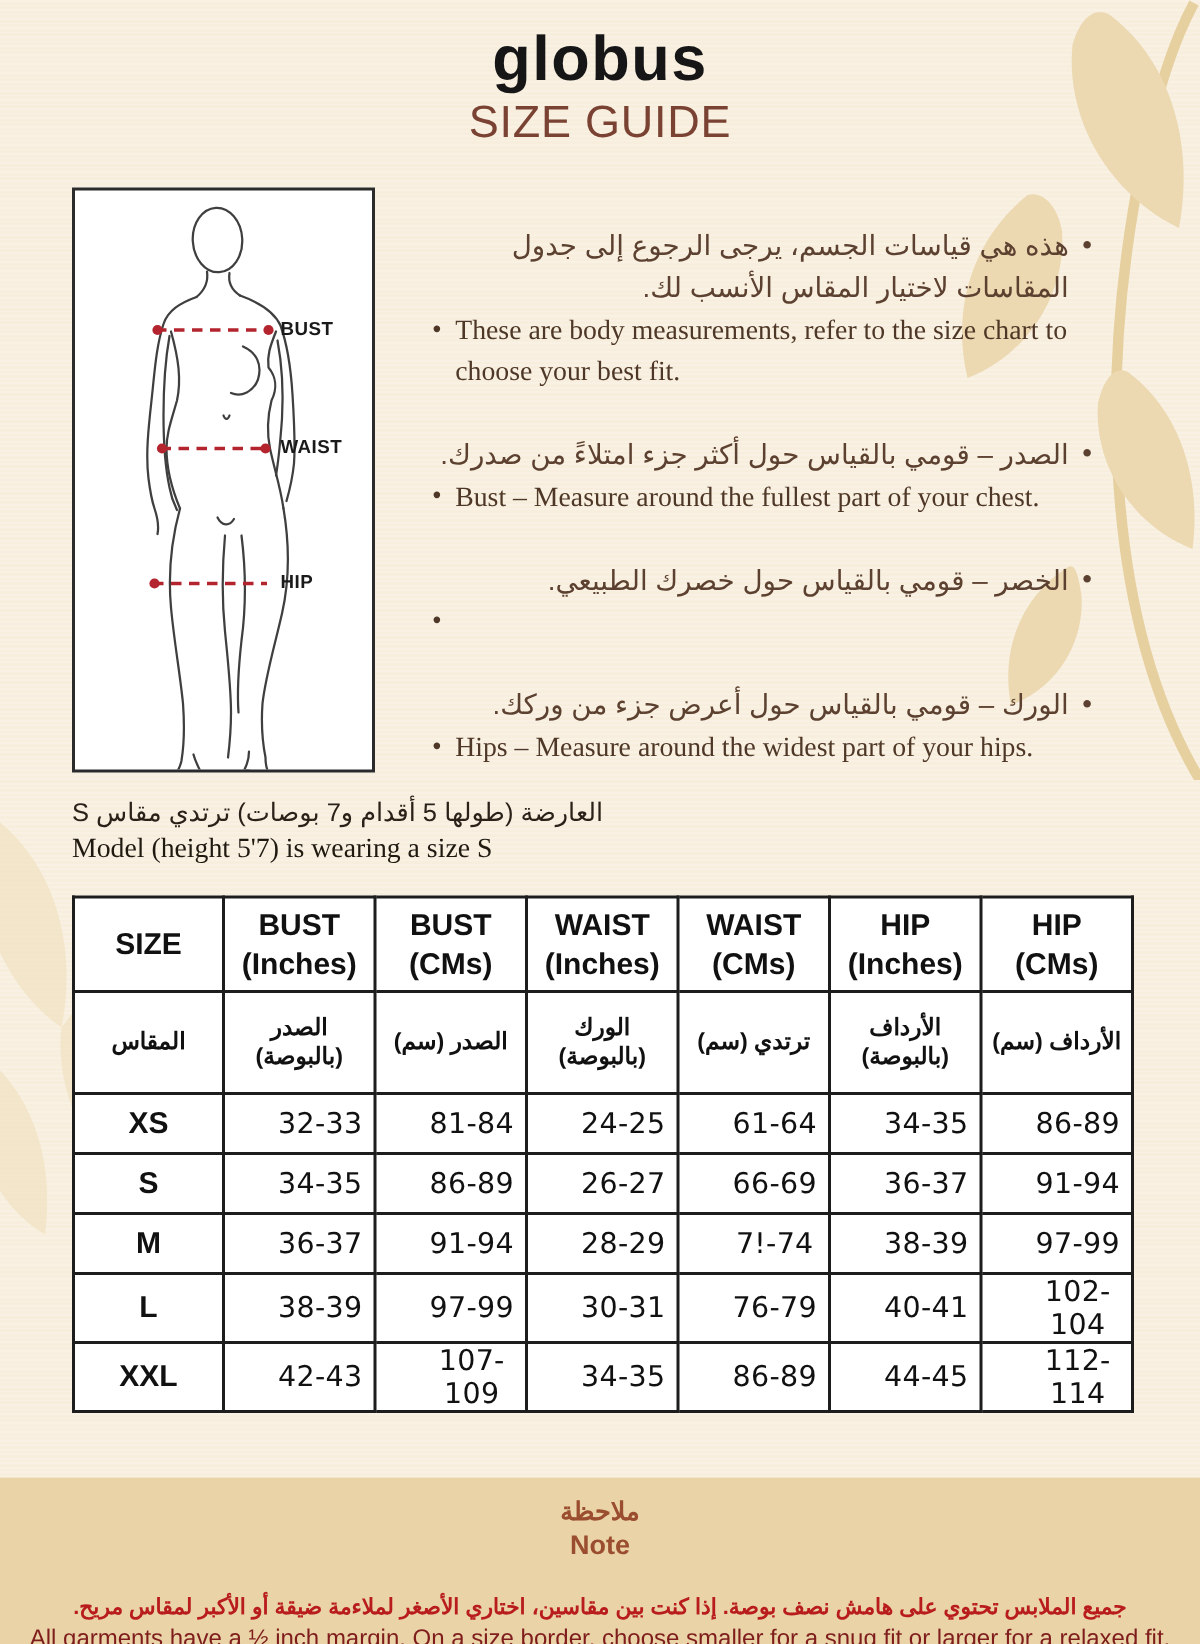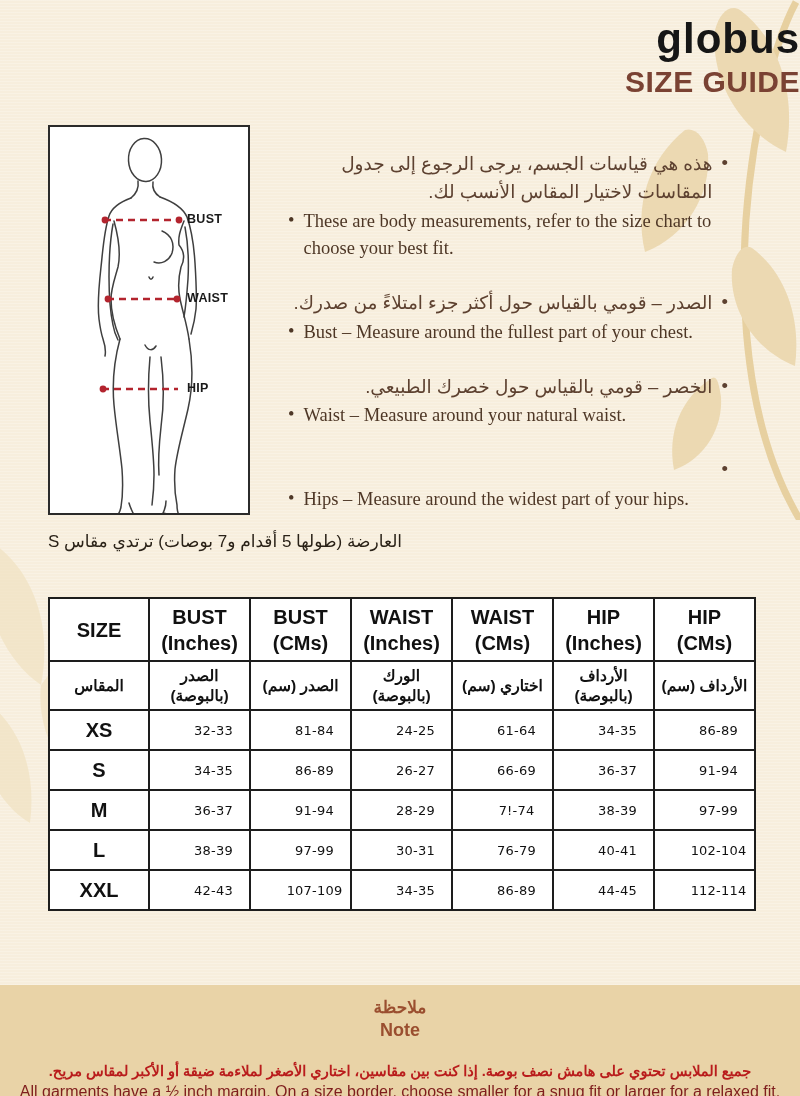--- a/index.html
+++ b/index.html
@@ -7,23 +7,23 @@
     position:relative; width:800px; height:1096px; overflow:hidden;
     background:#f7eedd;
     background-image:repeating-linear-gradient(0deg, rgba(255,255,255,.22) 0 1px, rgba(0,0,0,0) 1px 3px);
     font-family:"Liberation Sans", sans-serif;
   }
   svg.decor{position:absolute; pointer-events:none;}
   .decor-tr{top:0; right:0;}
   .decor-left{left:-14px; top:545px; opacity:.75;}
 
   
-  .header{position:absolute; top:16px; left:0; width:100%; text-align:right;}
+  .header{position:absolute; top:16px; left:0; width:100%; text-align:center;}
   .logo{font-size:42px; font-weight:600; color:#161616; letter-spacing:1px; line-height:1.1;}
-  .page-title{font-size:30px; font-weight:700; color:#7a4233; letter-spacing:.5px; margin-top:3px;}
+  .page-title{font-size:30px; font-weight:400; color:#7a4233; letter-spacing:.5px; margin-top:3px;}
 
   
   .diagram{position:absolute; left:48px; top:125px; width:202px; height:390px;
     background:#ffffff; border:2px solid #2b2b2b; box-sizing:border-box;}
   .diagram svg{position:absolute; left:0; top:0;}
   .diag-label{position:absolute; left:137px; font-size:12.5px; font-weight:700; color:#1a1a1a; letter-spacing:.3px;}
   .diag-label.bust{top:85px;} .diag-label.waist{top:164px;} .diag-label.hip{top:254px;}
 
   
   .notes{position:absolute; left:288px; top:150px; width:440px;}
@@ -36,25 +36,25 @@
   
   .model-note{position:absolute; left:48px; top:531px; line-height:1.35;}
   .model-ar{direction:rtl; text-align:right; font-size:17px; color:#2a2218;}
   .model-en{font-family:"Liberation Serif", serif; font-size:18.5px; color:#1f1910;}
 
   
   table.size-table{position:absolute; left:48px; top:597px; width:708px;
     border-collapse:collapse; table-layout:fixed; background:#ffffff;}
   .size-table th, .size-table td{border:2px solid #1d1d1d; text-align:center; vertical-align:middle; color:#111; padding:0;}
   .size-table col.c-size{width:100px;}
-  tr.h-en{height:63px;} tr.h-ar{height:49px;} tr.r-data{height:40px;}
+  tr.h-en{height:63px;} tr.h-ar{height:68px;} tr.r-data{height:40px;}
   .h-en th{font-size:20px; font-weight:700; line-height:1.3;}
   .h-ar th{direction:rtl; font-size:15.5px; font-weight:700; line-height:1.25; padding:2px 1px;}
   td.size-cell{font-weight:700; font-size:20px;}
-  td.val{font-size:13px; font-family:"DejaVu Sans", sans-serif; letter-spacing:.2px;padding-left:28px;}
+  td.val{font-size:19px; font-family:"DejaVu Sans", sans-serif; letter-spacing:.2px;padding-left:28px;}
 
   
   .note-footer{position:absolute; left:0; top:985px; width:800px; height:111px;
     background:#e9d3a7; text-align:center; box-sizing:border-box; padding-top:12px;}
   .f-title-ar{direction:rtl; font-size:17px; font-weight:700; color:#9a4e2f;}
   .f-title-en{font-size:18px; font-weight:700; color:#9a4e2f; margin-top:2px;}
   .f-body-ar{direction:rtl; font-size:14.5px; font-weight:600; color:#b91c1c; margin-top:22px;}
   .f-body-en{font-size:16px; color:#7f1d1d; margin-top:4px;}
 </style>
 </head>
@@ -145,36 +145,37 @@
           <span>Bust – Measure around the fullest part of your chest.</span>
         </div>
       </div>
       <div class="note-group">
         <div class="note-item ar" dir="rtl">
           <span class="bullet">•</span>
           <span>الخصر – قومي بالقياس حول خصرك الطبيعي.</span>
         </div>
         <div class="note-item en">
           <span class="bullet">•</span>
-          <span>Waist – Measure around your natural waist.</span>
-        </div>
-      </div>
-      <div class="note-group">
-        <div class="note-item ar" dir="rtl">
-          <span class="bullet">•</span>
+        </div>
+      </div>
+      <div class="note-group">
+        <div class="note-item ar" dir="rtl">
+          <span class="bullet">•</span>
+          <span>الورك – قومي بالقياس حول أعرض جزء من وركك.</span>
         </div>
         <div class="note-item en">
           <span class="bullet">•</span>
           <span>Hips – Measure around the widest part of your hips.</span>
         </div>
       </div>
     </div>
 
   <div class="model-note">
     <div class="model-ar">العارضة (طولها 5 أقدام و7 بوصات) ترتدي مقاس S</div>
+    <div class="model-en">Model (height 5'7) is wearing a size S</div>
   </div>
 
   <table class="size-table">
     <colgroup>
         <col class="c-size">
         <col>
         <col>
         <col>
         <col>
         <col>
@@ -208,21 +209,21 @@
           <th>
             <div>HIP</div>
             <div>(CMs)</div>
           </th>
         </tr>
         <tr class="h-ar">
           <th>المقاس</th>
           <th>الصدر (بالبوصة)</th>
           <th>الصدر (سم)</th>
           <th>الورك (بالبوصة)</th>
-          <th>اختاري (سم)</th>
+          <th>ترتدي (سم)</th>
           <th>الأرداف (بالبوصة)</th>
           <th>الأرداف (سم)</th>
         </tr>
       </thead>
     <tbody>
         <tr class="r-data">
           <td class="size-cell">XS</td>
           <td class="val">32-33</td>
           <td class="val">81-84</td>
           <td class="val">24-25</td>

